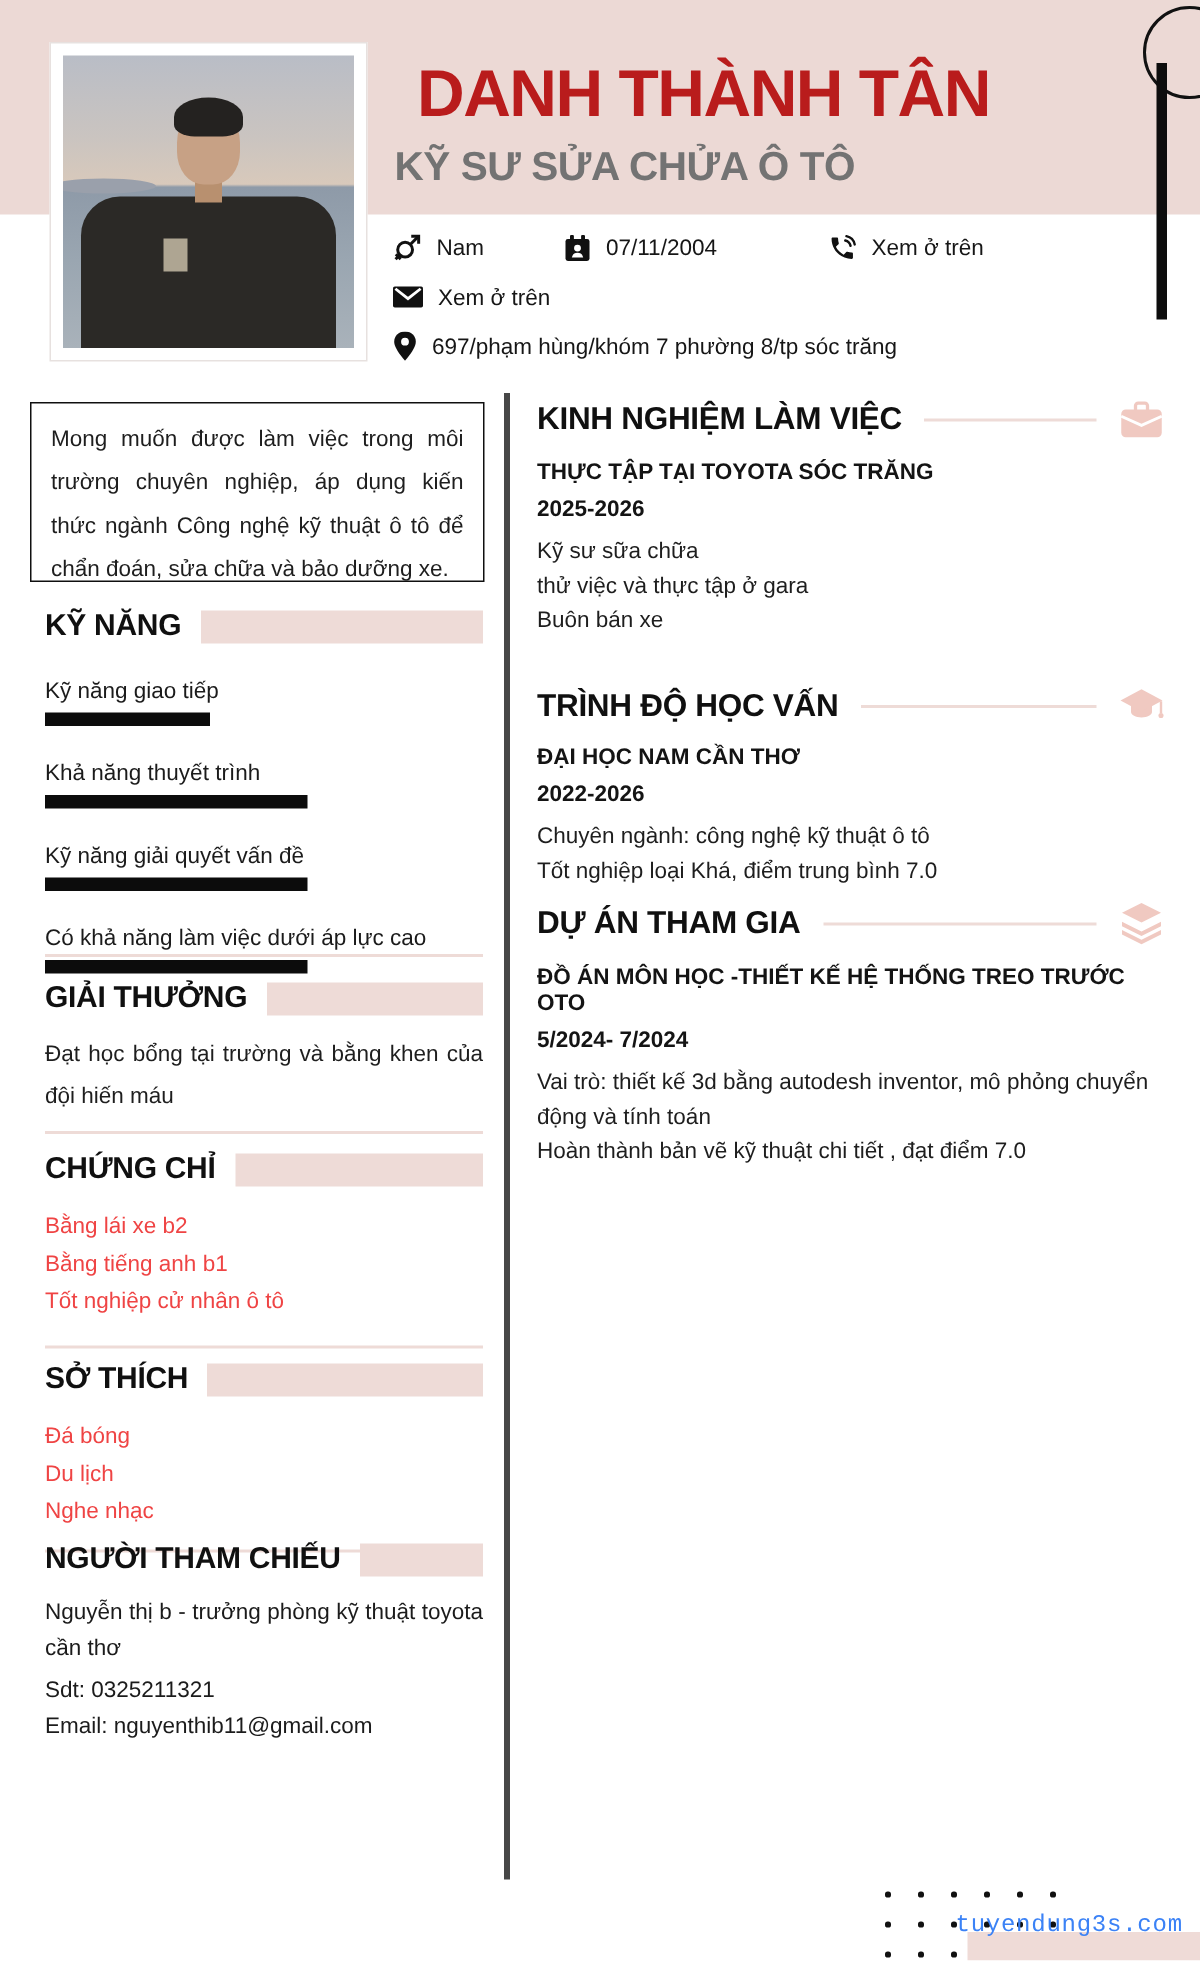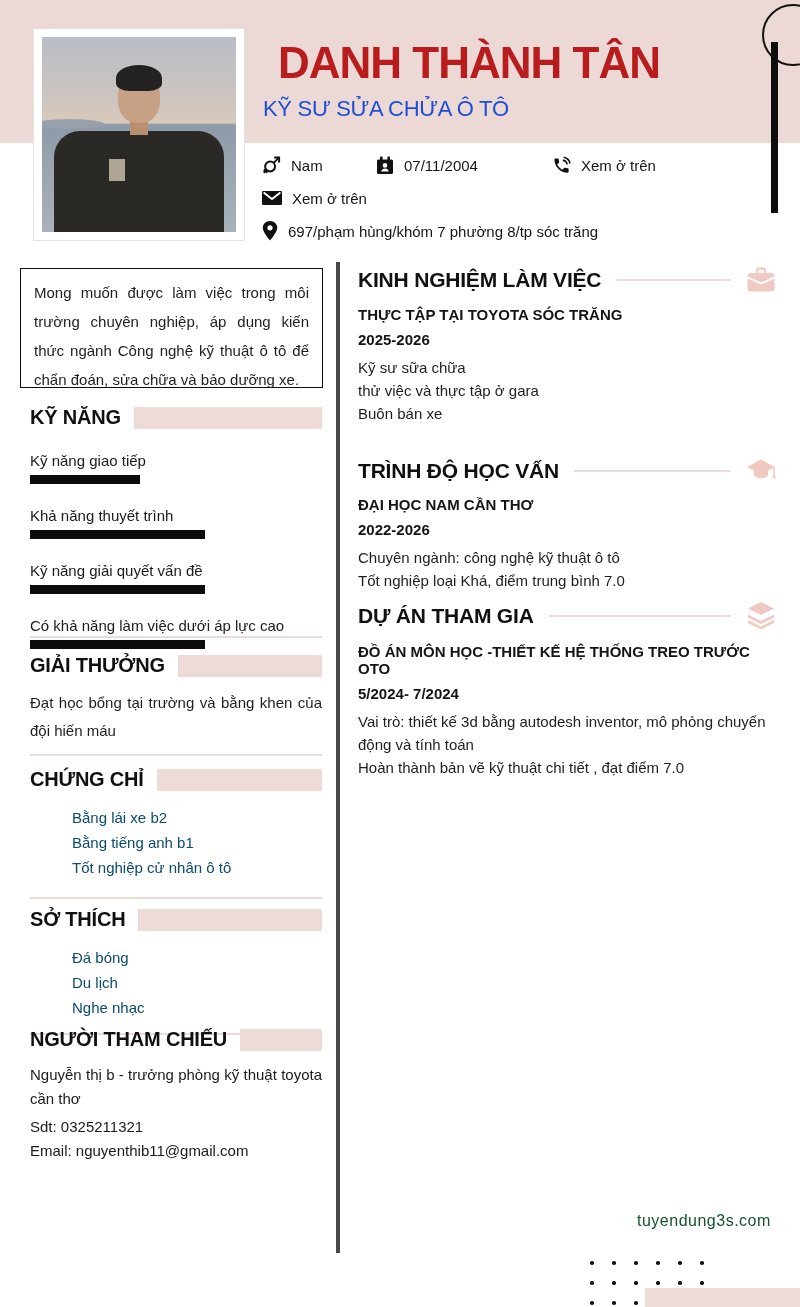--- a/index.html
+++ b/index.html
@@ -15,21 +15,21 @@
   .photo { position:relative; width:100%; height:100%; overflow:hidden;
            background:linear-gradient(180deg,#b9bdc6 0%,#cac4c0 28%,#d8c9bb 44%,#8e9aa8 45%,#9aa6b1 70%,#a9b2ba 100%); }
   .photo .hill { position:absolute; left:-8px; top:82px; width:70px; height:10px; background:#9aa0ab; border-radius:50%; }
   .photo .head { position:absolute; left:50%; top:34px; width:42px; height:52px; margin-left:-21px; background:#c7a185; border-radius:46% 46% 42% 42%; }
   .photo .hair { position:absolute; left:50%; top:28px; width:46px; height:26px; margin-left:-23px; background:#242220; border-radius:50% 50% 30% 30%; }
   .photo .neck { position:absolute; left:50%; top:82px; width:18px; height:16px; margin-left:-9px; background:#b8906f; }
   .photo .shirt { position:absolute; left:50%; top:94px; width:170px; height:110px; margin-left:-85px; background:#2b2926; border-radius:26px 26px 4px 4px; }
   .photo .tag { position:absolute; left:50%; top:122px; width:16px; height:22px; margin-left:-30px; background:#cfc4ae; opacity:.8; }
 
   .name { position:absolute; left:278px; top:38px; font-size:44px; font-weight:bold; letter-spacing:-1px; color:#b91c1c; white-space:nowrap; }
-  .job-title { position:absolute; left:263px; top:96px; font-size:22px; font-weight:normal; letter-spacing:-0.3px; color:#1d4ed8; white-space:nowrap; }
+  .job-title { position:absolute; left:263px; top:96px; font-size:27px; font-weight:bold; letter-spacing:-0.3px; color:#737373; white-space:nowrap; }
 
   .contact { position:absolute; left:262px; top:152px; width:530px; font-size:15px; color:#161616; }
   .c-row { display:flex; align-items:center; height:26px; margin-bottom:7px; }
   .c-item { display:flex; align-items:center; gap:10px; }
   .c-item.w1 { width:114px; } .c-item.w2 { width:176px; }
   .c-item svg { flex:0 0 auto; }
 
   
   .col-divider { position:absolute; left:336px; top:262px; width:4px; height:991px; background:#474747; }
 
@@ -39,39 +39,39 @@
   .sec-head { display:flex; align-items:center; gap:13px; }
   .sec-head h2 { font-size:20px; font-weight:bold; letter-spacing:-0.2px; color:#101010; white-space:nowrap; }
   .sec-head .rect { flex:1; height:22px; background:#eedbd7; }
   .divider { position:absolute; left:30px; width:292px; height:2px; background:#eedbd7; }
 
   .skill-item { margin-top:23px; }
   .skill-item .lbl { font-size:15px; color:#1b1b1b; height:22px; }
   .skill-item .bar { height:9px; background:#0c0c0c; margin-top:1px; }
 
   .body-text { font-size:15px; line-height:28px; text-align:justify; color:#1e1e1e; }
-  .plain-list div { font-size:15px; line-height:25px; color:#0c4a6e;margin-left:42px; }
+  .plain-list div { font-size:15px; line-height:25px; color:#ef4444; }
   .ref-lines div { font-size:15px; line-height:24px; color:#1b1b1b; }
   .ref-just { text-align:justify; }
 
   .rsec { position:absolute; left:358px; width:418px; }
   .rsec-head { display:flex; align-items:center; }
   .rsec-head h2 { font-size:21px; font-weight:bold; letter-spacing:-0.2px; color:#101010; white-space:nowrap; }
   .rsec-head .line { flex:1; height:2px; background:#eedbd7; margin:0 15px; }
   .rsec-head svg { flex:0 0 auto; }
   .entry-title { font-size:15px; font-weight:bold; color:#141414; margin-top:13px; }
   .entry-period { font-size:15px; font-weight:bold; color:#141414; margin-top:8px; }
   .entry-lines { margin-top:8px; }
   .entry-lines div { font-size:15px; line-height:23px; color:#1e1e1e; }
 
   
   .dots { position:absolute; left:590px; top:1253px; display:grid; grid-template-columns:repeat(6,22px); grid-template-rows:repeat(3,20px); }
   .dots span { width:3.5px; height:3.5px; background:#111; border-radius:50%; align-self:center; justify-self:start; }
   .wm-box { position:absolute; left:645px; top:1288px; width:155px; height:19px; background:#efdbd7; }
-  .wm-text { position:absolute; left:637px; top:1212px; font-family:Liberation Sans, sans-serif; font-size:16px; color:#14532d; letter-spacing:0.5px; }
+  .wm-text { position:absolute; left:637px; top:1274px; font-family:Liberation Mono, monospace; font-size:16px; color:#3b82f6; letter-spacing:0.5px; }
 </style>
 </head>
 <body>
 
 <div class="page">
 
   <div class="band"></div>
   <div class="circle-deco"></div>
   <div class="vbar-deco"></div>
 

